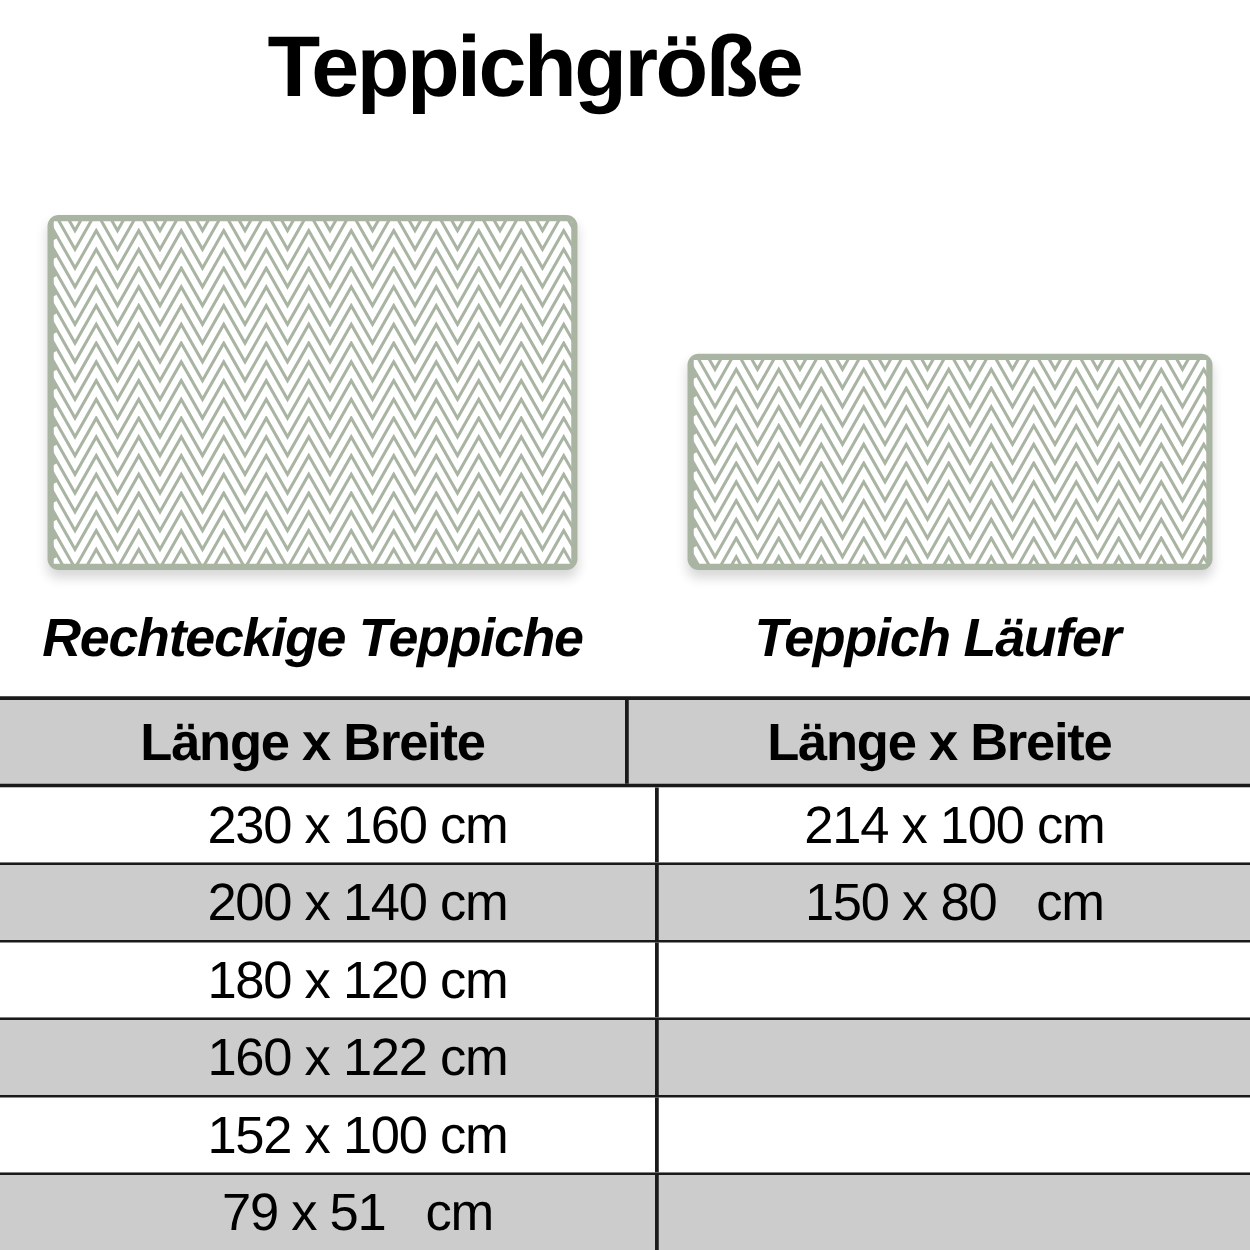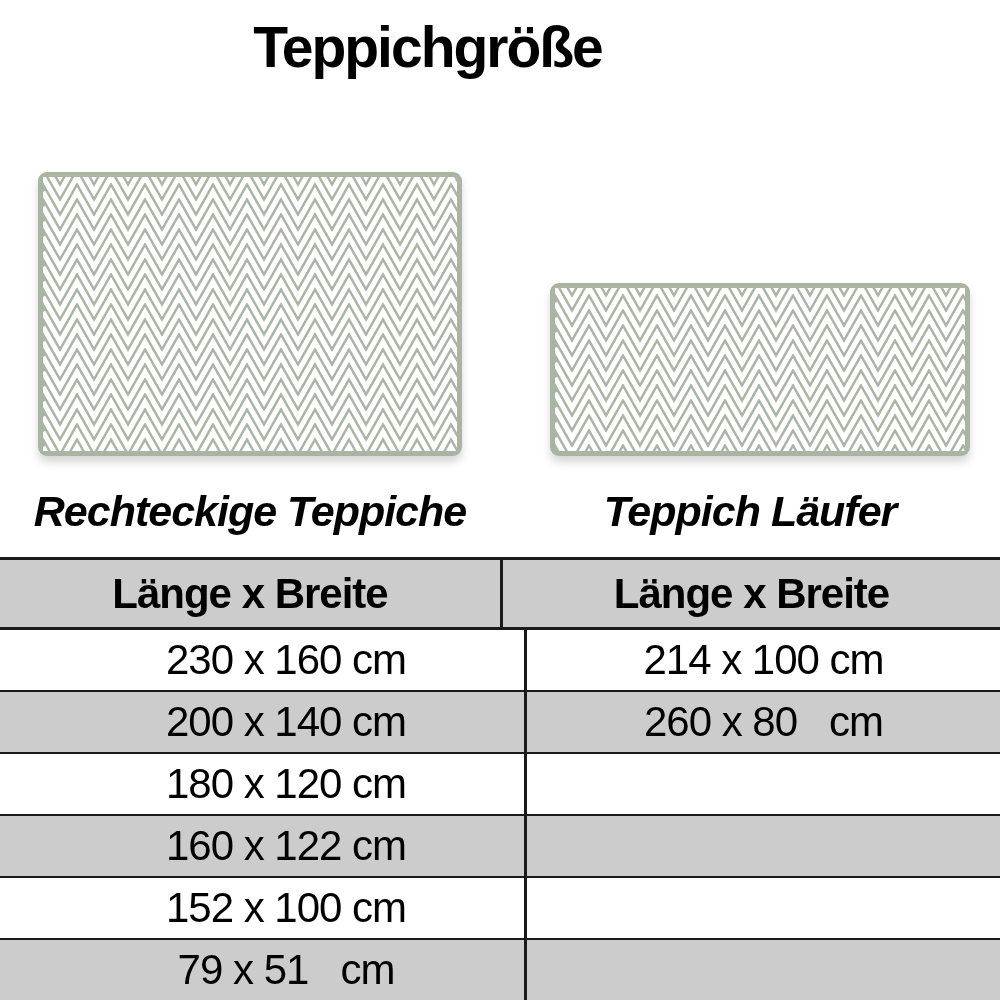--- a/index.html
+++ b/index.html
@@ -10,21 +10,21 @@
     --line-black:#1a1a1a;
     --text-black:#000000;
   }
   *{margin:0;padding:0;box-sizing:border-box;}
   html,body{background:#fff;}
   body{font-family:"Liberation Sans",sans-serif;color:var(--text-black);}
   .page{position:relative;width:1000px;height:1000px;background:#fff;overflow:hidden;}
 
   .title{
     position:absolute;top:14px;left:0;width:855px;
-    text-align:center;font-size:57px;font-weight:700;letter-spacing:-2px;
+    text-align:center;font-size:69px;font-weight:700;letter-spacing:-2px;
   }
 
   .rug{
     position:absolute;background:var(--rug-green);
     border-radius:9px;padding:5px;overflow:hidden;
     box-shadow:0 6px 9px rgba(0,0,0,.16);
   }
   .rug-left{left:38px;top:172px;width:424px;height:284px;}
   .rug-right{left:550px;top:283px;width:420px;height:173px;}
   .rug svg{display:block;width:100%;height:100%;}
@@ -83,21 +83,21 @@
     <div class="t-row header">
       <div class="t-cell left-col">Länge x Breite</div>
       <div class="t-cell right-col">Länge x Breite</div>
     </div>
     <div class="t-row data white">
       <div class="t-cell left-col">230 x 160 cm</div>
       <div class="t-cell right-col">214 x 100 cm</div>
     </div>
     <div class="t-row data gray">
       <div class="t-cell left-col">200 x 140 cm</div>
-      <div class="t-cell right-col">260 x 80   cm</div>
+      <div class="t-cell right-col">150 x 80   cm</div>
     </div>
     <div class="t-row data white">
       <div class="t-cell left-col">180 x 120 cm</div>
       <div class="t-cell right-col"></div>
     </div>
     <div class="t-row data gray">
       <div class="t-cell left-col">160 x 122 cm</div>
       <div class="t-cell right-col"></div>
     </div>
     <div class="t-row data white">

